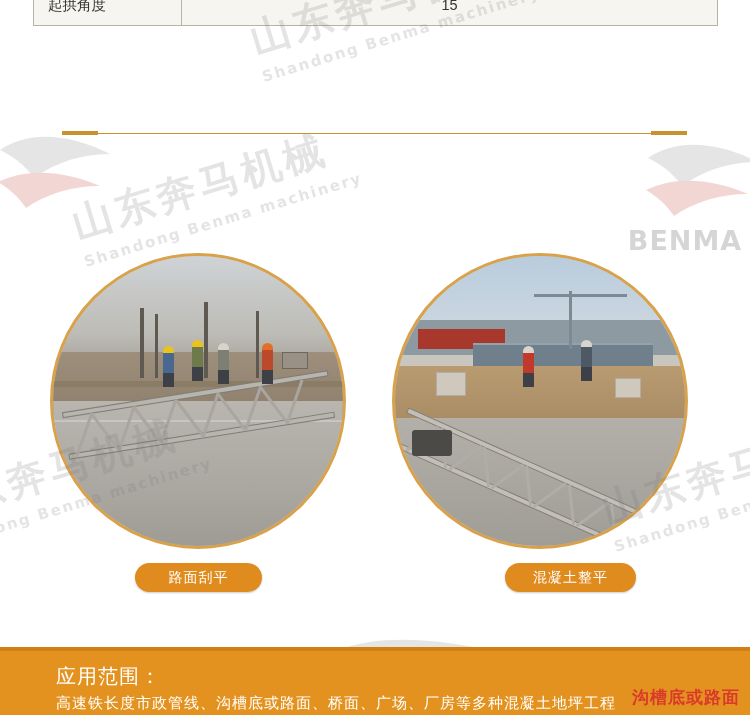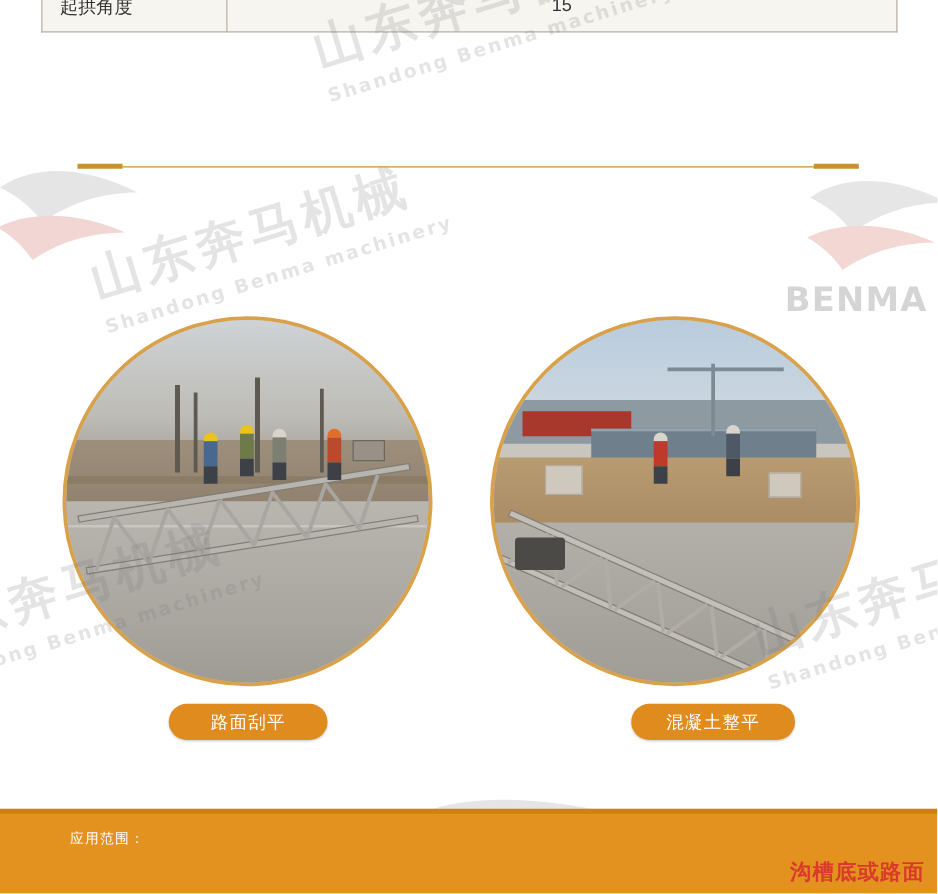--- a/index.html
+++ b/index.html
@@ -238,21 +238,21 @@
     background: #e4921f;
     overflow: hidden;
   }
   .bottom-band .stripe {
     position: absolute; left: 0; top: 0; width: 100%; height: 4px;
     background: #cf7f13;
   }
   .band-title {
     position: absolute;
     left: 56px; top: 16px;
-    font-size: 11px;
+    font-size: 20px;
     color: #ffffff;
     letter-spacing: 1px;
     text-align: center;
   }
   .band-text {
     position: absolute;
     left: 56px; top: 47px;
     font-size: 15px;
     color: #ffffff;
     letter-spacing: 1px;
@@ -456,17 +456,18 @@
     <div class="bm-name">BENMA</div>
   </div>
 
   <svg class="wm-bird" style="left:330px;top:630px;" width="200" height="70" viewBox="0 0 200 70">
     <path d="M8 20 C50 4 110 8 175 24 C130 24 90 32 55 48 C40 34 24 26 8 20 Z" fill="#8d8d8d"></path>
   </svg>
 
   <div class="bottom-band">
     <div class="stripe"></div>
     <div class="band-title">应用范围：</div>
+    <div class="band-text">高速铁长度市政管线、沟槽底或路面、桥面、广场、厂房等多种混凝土地坪工程</div>
   </div>
 
   <div class="site-tag">沟槽底或路面</div>
 
 </div>
 
 </body></html>

